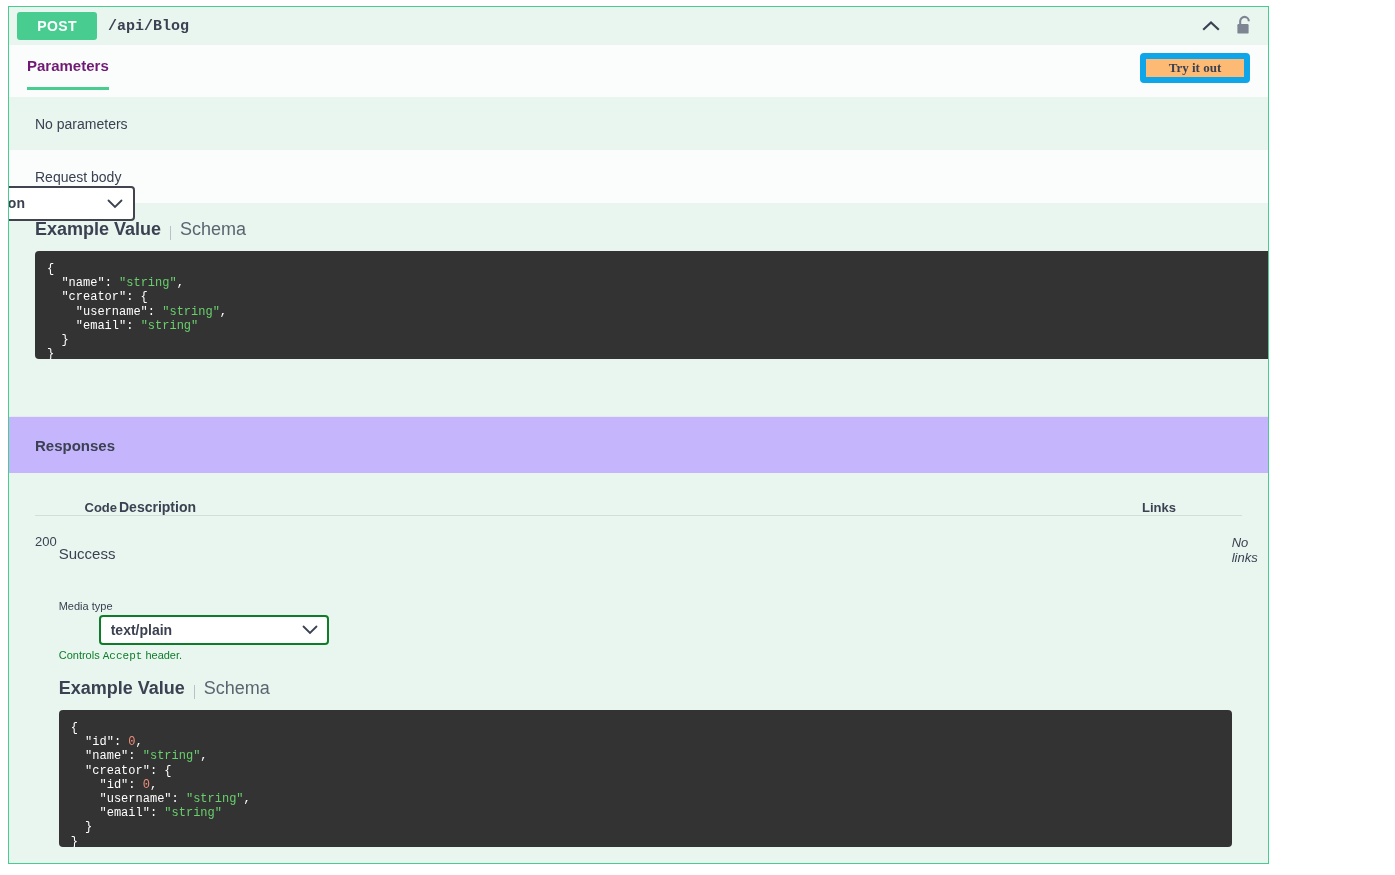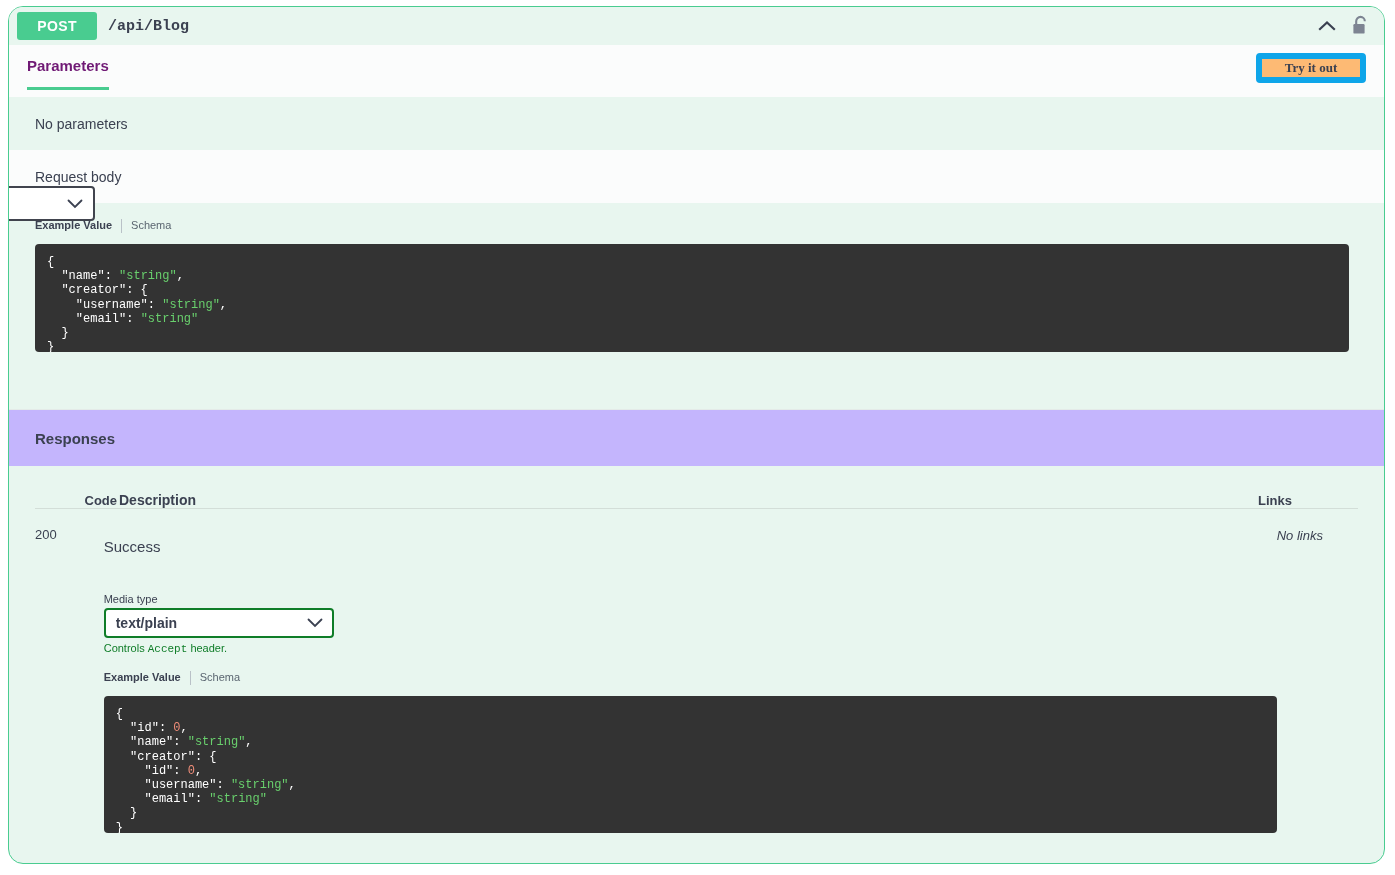--- a/index.html
+++ b/index.html
@@ -11,25 +11,25 @@
     width: 1395px;
     height: 875px;
     font-family: "Liberation Sans", sans-serif;
     -webkit-font-smoothing: antialiased;
   }
 
   .op-block {
     position: absolute;
     left: 8px;
     top: 6px;
-    width: 1377px;
+    width: 1261px;
     height: 858px;
     box-sizing: border-box;
     border: 1px solid #49cc90;
-    border-radius: 15px;
+    border-radius: 0;
     background: #e8f6ef;
     overflow: hidden;
   }
 
   
   .op-summary {
     position: relative;
     height: 38px;
     background: #e8f6ef;
     display: flex;
@@ -149,31 +149,31 @@
     color: #3b4151;
     font-size: 14px;
     font-weight: bold;
     font-family: "Liberation Sans", sans-serif;
     padding: 0 30px 0 11px;
     appearance: none;
     -webkit-appearance: none;
     cursor: pointer;
     line-height: 31px;
   }
-  .select-wrap { position: relative; }
+  .select-wrap { position: relative; margin-left: 40px; }
   .select-caret {
     position: absolute;
     pointer-events: none;
   }
 
   
   .ex-tabs {
     display: flex;
-    align-items: flex-start;
-    font-size: 11px;
+    align-items: flex-end;
+    font-size: 18px;
   }
   .ex-tab-active {
     color: #3b4151;
     font-weight: bold;
     cursor: pointer;
   }
   .ex-tab-sep {
     width: 1px;
     height: 14px;
     background: #b9c1c7;

